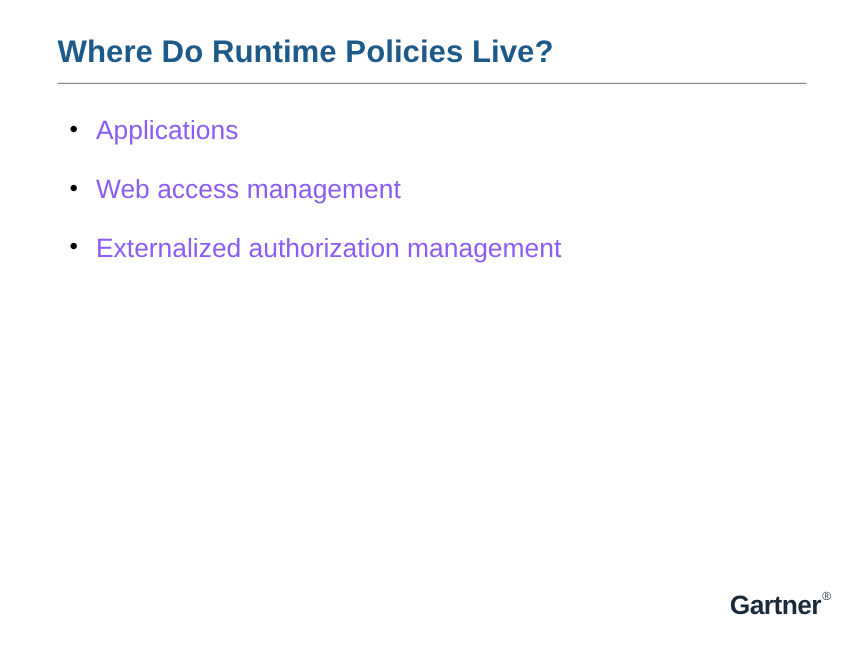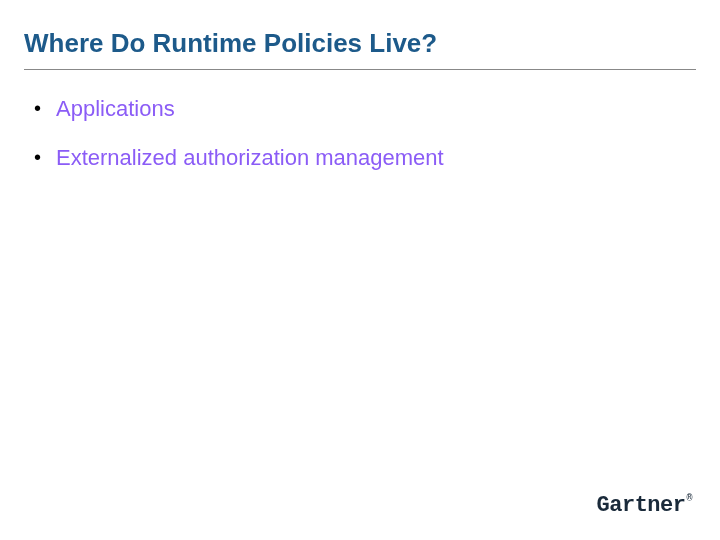--- a/index.html
+++ b/index.html
@@ -11,21 +11,21 @@
       width: 720px;
       height: 540px;
       background: #ffffff;
       font-family: Arial, Helvetica, sans-serif;
       position: relative;
       overflow: hidden;
     }
     .slide {
       width: 100%;
       height: 100%;
-      padding: 28px 24px;
+      padding: 28px 48px;
       position: relative;
     }
     .title {
       color: #1d5a8a;
       font-size: 26px;
       font-weight: bold;
       padding-bottom: 10px;
       border-bottom: 1.5px solid #888;
       margin-bottom: 24px;
     }
@@ -46,38 +46,39 @@
       position: absolute;
       left: 4px;
       top: 0;
       color: #000;
       font-size: 20px;
     }
     .logo {
       position: absolute;
       bottom: 22px;
       right: 28px;
-      font-family: Liberation Mono, monospace;
+      font-family: Liberation Sans, sans-serif;
       font-weight: bold;
       font-size: 22px;
       color: #1a2a3a;
       letter-spacing: -0.5px;
     }
     .logo .reg {
       font-size: 10px;
       vertical-align: top;
       margin-left: 1px;
       font-weight: normal;
     }
   </style>
 </head>
 <body>
 
 <div class="slide">
   <h1 class="title">Where Do Runtime Policies Live?</h1>
   <ul class="bullets">
     <li>Applications</li>
+    <li>Web access management</li>
     <li>Externalized authorization management</li>
   </ul>
   <div class="logo">
     <span>Gartner</span><span class="reg">®</span>
   </div>
 </div>
 
 </body></html>

